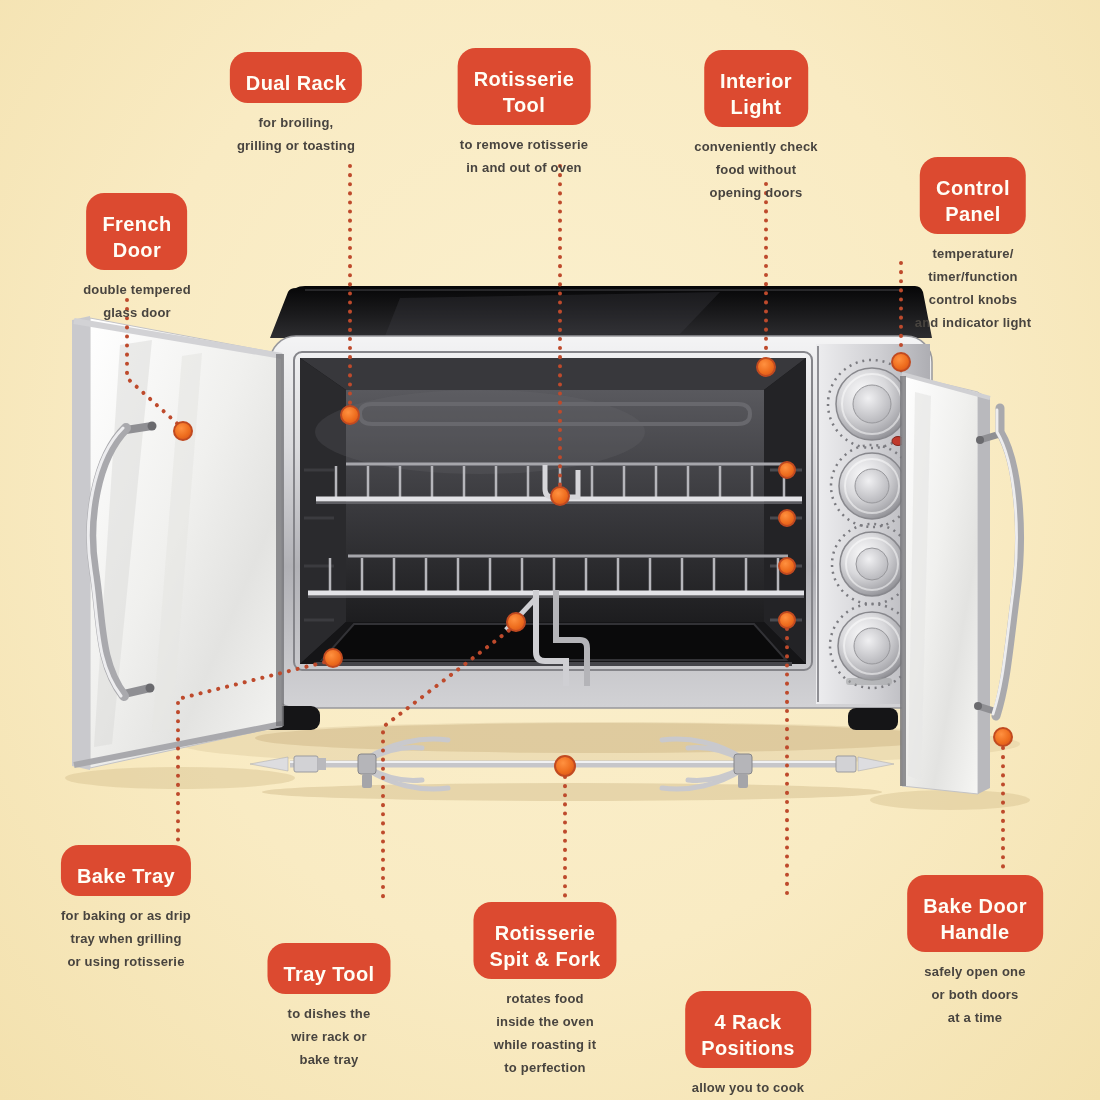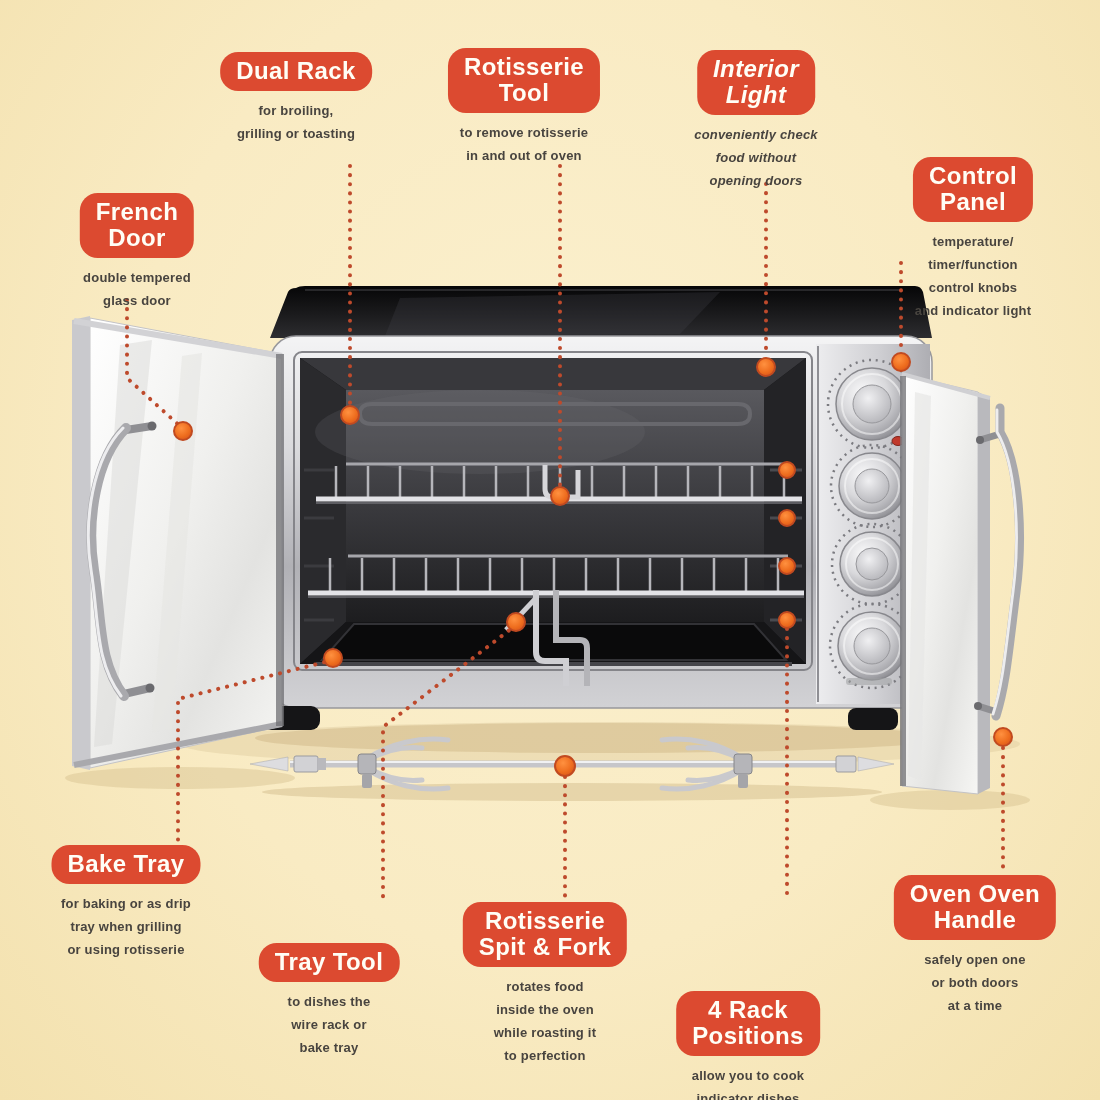--- a/index.html
+++ b/index.html
@@ -13,22 +13,22 @@
     background:radial-gradient(ellipse at 50% 42%, #FBF0CE 0%, #F9EBC3 55%, #F3E1AE 100%);
   }
   svg.art{position:absolute;left:0;top:0;}
   .callout{
     position:absolute;text-align:center;transform:translateX(-50%);
     width:max-content;z-index:5;
   }
   .pill{
     display:inline-block;
     background:#DC4A30;color:#FFFEF6;
-    font-weight:bold;font-size:24px;line-height:26px;
-    padding:6px 16px 7px;border-radius:18px;
+    font-weight:bold;font-size:20px;line-height:26px;
+    padding:18px 16px 7px;border-radius:18px;
     white-space:pre-line;letter-spacing:.4px;
   }
   .desc{
     margin-top:8px;color:#48443F;font-weight:bold;
     font-size:13px;line-height:23px;white-space:pre-line;letter-spacing:.2px;
   }
 </style>
 </head>
 <body>
 
@@ -286,21 +286,21 @@
 grilling or toasting</div>
   </div>
 
   <div class="callout" style="left:524px;top:48px;">
     <div class="pill">Rotisserie
 Tool</div>
     <div class="desc">to remove rotisserie
 in and out of oven</div>
   </div>
 
-  <div class="callout" style="left:756px;top:50px;font-style:italic;">
+  <div class="callout" style="left:756px;top:50px;">
     <div class="pill">Interior
 Light</div>
     <div class="desc">conveniently check
 food without
 opening doors</div>
   </div>
 
   <div class="callout" style="left:973px;top:112px;margin-top:45px;">
     <div class="pill">Control
 Panel</div>
@@ -335,20 +335,20 @@
 
   <div class="callout" style="left:748px;top:949px;margin-top:42px;">
     <div class="pill">4 Rack
 Positions</div>
     <div class="desc">allow you to cook
 indicator dishes
 at once</div>
   </div>
 
   <div class="callout" style="left:975px;top:875px;">
-    <div class="pill">Oven Oven
+    <div class="pill">Bake Door
 Handle</div>
     <div class="desc">safely open one
 or both doors
 at a time</div>
   </div>
 
 </div>
 
 </body></html>

